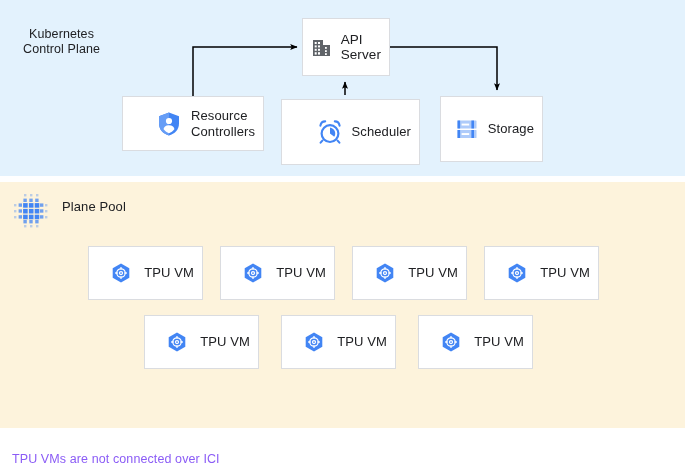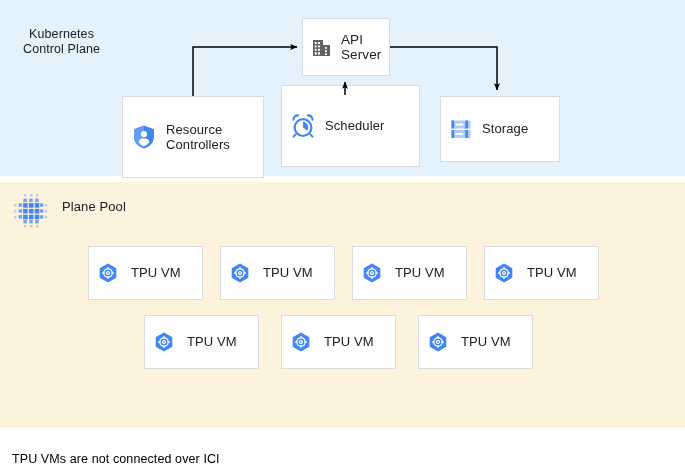--- a/index.html
+++ b/index.html
@@ -69,64 +69,64 @@
   }
 
   
   .card {
     position: absolute;
     background: #ffffff;
     border: 1px solid #dadce0;
     box-sizing: border-box;
     display: flex;
     align-items: center;
-    justify-content: flex-start;
+    justify-content: flex-end;
     gap: 9px;
     padding: 0 8px;
   }
   .card .label {
     font-size: 13px;
     line-height: 15.5px;
     color: #202124;
     white-space: pre-line;
     letter-spacing: 0.1px;
   }
   .card .ico {
     flex: 0 0 auto;
     display: block;
     line-height: 0;
   }
 
   
   .card-api       { left: 302px; top: 18px;  width: 88px;  height: 58px; }
   .card-api .label{ font-size: 13.5px; }
-  .card-resctl    { left: 122px; top: 96px;  width: 142px; height: 82px; }
-  .card-sched     { left: 281px; top: 85px;  width: 139px; height: 82px; }
-  .card-storage   { left: 440px; top: 96px;  width: 120px; height: 66px; }
+  .card-resctl    { left: 122px; top: 96px;  width: 142px; height: 55px; }
+  .card-sched     { left: 281px; top: 99px;  width: 139px; height: 66px; }
+  .card-storage   { left: 440px; top: 96px;  width: 103px; height: 66px; }
 
   
   .card-tpu { width: 115px; height: 54px; gap: 12px; }
   .card-tpu .label { font-size: 13px; }
 
   
   #arrows {
     position: absolute;
     left: 0; top: 0;
     width: 685px;
     height: 475px;
     pointer-events: none;
   }
 
   
   .caption {
     position: absolute;
     left: 12px;
     top: 452px;
     font-size: 12.5px;
-    color: #000000;
+    color: #8b5cf6;
     letter-spacing: 0.1px;
   }
 </style>
 </head>
 <body>
 
 <div id="diagram">
 
   <div class="band band-control"></div>
   <div class="band band-node"></div>

